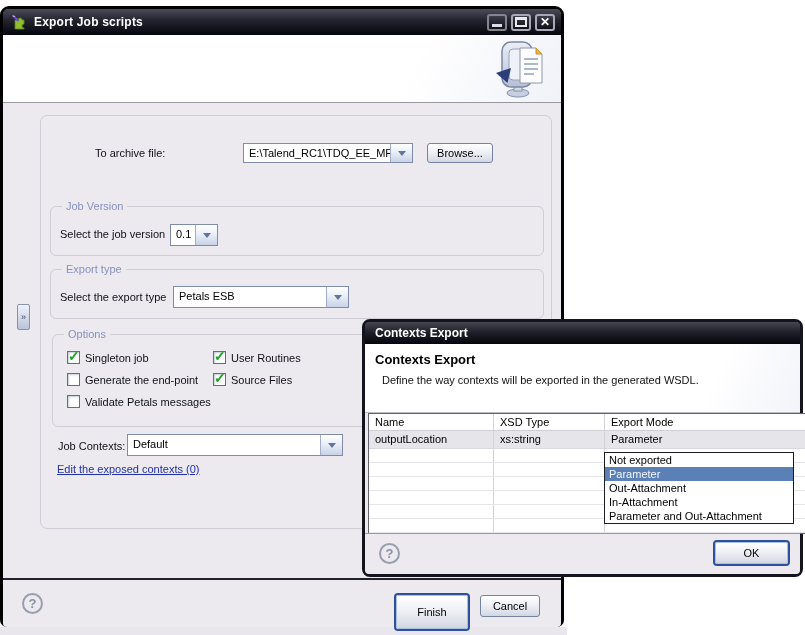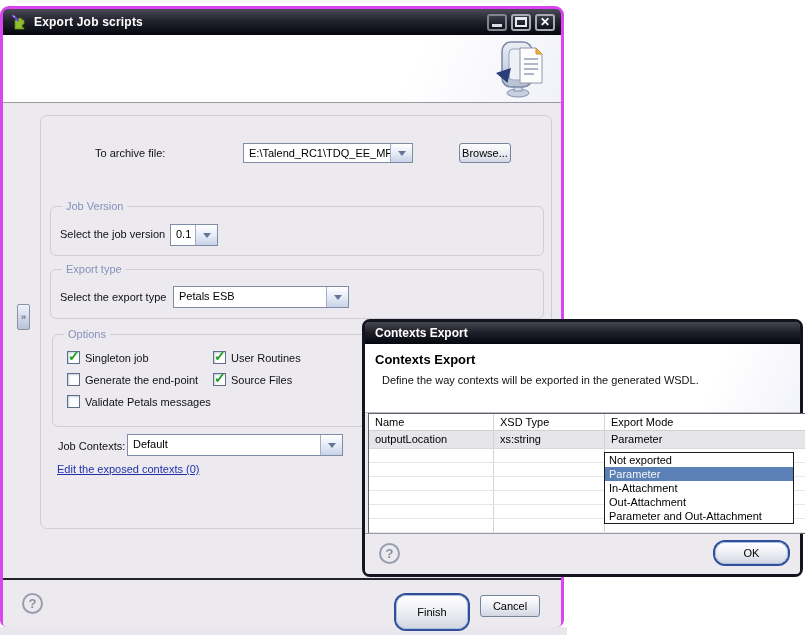--- a/index.html
+++ b/index.html
@@ -7,21 +7,21 @@
     width:805px;height:635px;position:relative;overflow:hidden;
     background:#ffffff;
     font-family:"Liberation Sans", sans-serif;
     -webkit-font-smoothing:antialiased;
   }
   .abs{position:absolute;}
 
   
   .main-dialog{
     position:absolute;left:0;top:6px;width:564px;height:621px;
-    border:3px solid #d946ef;border-radius:9px 9px 7px 7px;
+    border:3px solid #000000;border-radius:9px 9px 7px 7px;
     background:#eceaef;box-sizing:border-box;z-index:1;
   }
   .titlebar{
     height:26px;border-radius:5px 5px 0 0;
     background:linear-gradient(180deg,#4b4b5a 0%,#23232e 45%,#06060f 100%);
     display:flex;align-items:center;padding:0 6px 0 8px;
   }
   .titlebar .tb-title{color:#fff;font-size:12px;font-weight:bold;margin-left:7px;letter-spacing:.2px;}
   .winbtns{margin-left:auto;display:flex;gap:4px;}
   .wbtn{width:20px;height:17px;border:2px solid #a9a9b6;border-radius:3px;
@@ -71,21 +71,21 @@
     background:linear-gradient(180deg,#ffffff 0%,#e7ecf6 50%,#c8d2e8 100%);
     display:flex;align-items:center;justify-content:center;cursor:pointer;
   }
   .chev{width:0;height:0;border-left:4px solid transparent;border-right:4px solid transparent;border-top:5px solid #64759a;}
 
   .btn{
     border:1px solid #75849f;border-radius:3px;box-sizing:border-box;
     background:linear-gradient(180deg,#ffffff 0%,#f1f2f7 40%,#dee1ea 80%,#d2d6e1 100%);
     font-size:11px;color:#000;display:flex;align-items:center;justify-content:center;cursor:pointer;
   }
-  .btn.default{border:1px solid #a9c0e0;box-shadow:0 0 0 2px #2f4f9b;border-radius:10px;}
+  .btn.default{border:1px solid #a9c0e0;box-shadow:0 0 0 2px #2f4f9b;border-radius:2px;}
 
   .cbrow{display:flex;align-items:center;gap:5px;}
   .cbox{
     width:13px;height:13px;background:#fff;border:1px solid #5d6e8e;box-sizing:border-box;
     position:relative;flex:0 0 13px;box-shadow:inset 1px 1px 2px rgba(90,110,140,.35);cursor:pointer;
   }
   .cbox.checked::after{
     content:"✓";position:absolute;left:0px;top:-4px;font-size:14px;font-weight:bold;color:#1ea222;
   }
   .link{font-size:11px;color:#2030a8;text-decoration:underline;cursor:pointer;white-space:nowrap;}
@@ -201,21 +201,21 @@
 
     <div class="outer-group abs">
 
       <span class="lbl abs" style="left:54px;top:31px;">To archive file:</span>
       <div class="combo abs" style="left:202px;top:27px;width:170px;height:20px;">
         <span class="val">E:\Talend_RC1\TDQ_EE_MPX-All-r38438-V4.0.0RC1</span>
         <span class="cbtn">
             <span class="chev"></span>
           </span>
       </div>
-      <div class="btn abs" style="left:386px;top:27px;width:52px;height:20px;margin-left:32px;">Browse...</div>
+      <div class="btn abs" style="left:386px;top:27px;width:66px;height:20px;">Browse...</div>
 
       <div class="group abs" style="left:9px;top:90px;width:494px;height:50px;">
         <span class="group-legend">Job Version</span>
         <span class="lbl abs" style="left:9px;top:21px;">Select the job version</span>
         <div class="combo abs" style="left:119px;top:17px;width:48px;height:22px;">
           <span class="val">0.1</span>
           <span class="cbtn">
               <span class="chev"></span>
             </span>
         </div>
@@ -331,22 +331,22 @@
     <div class="trow tempty">
       <div class="tcell c-name"></div>
         <div class="tcell c-xsd"></div>
         <div class="tcell c-exp"></div>
     </div>
   </div>
 
   <div class="ctx-dropdown">
     <div class="dd-item">Not exported</div>
     <div class="dd-item selected">Parameter</div>
+    <div class="dd-item">Out-Attachment</div>
     <div class="dd-item">In-Attachment</div>
-    <div class="dd-item">Out-Attachment</div>
     <div class="dd-item">Parameter and Out-Attachment</div>
   </div>
 
   <div class="ctx-footer">
     <div class="help abs" style="left:14px;top:9px;">?</div>
     <div class="btn default abs" style="right:12px;top:8px;width:73px;height:22px;">OK</div>
   </div>
 </div>
 
 </body></html>

